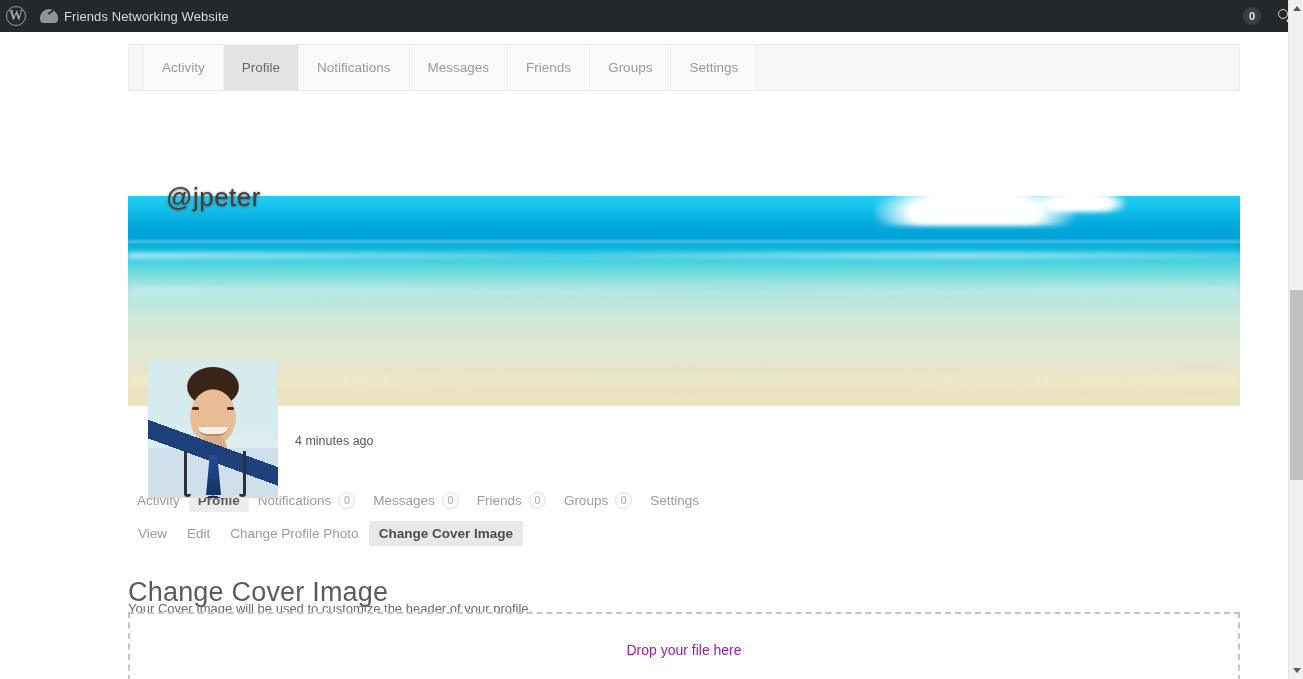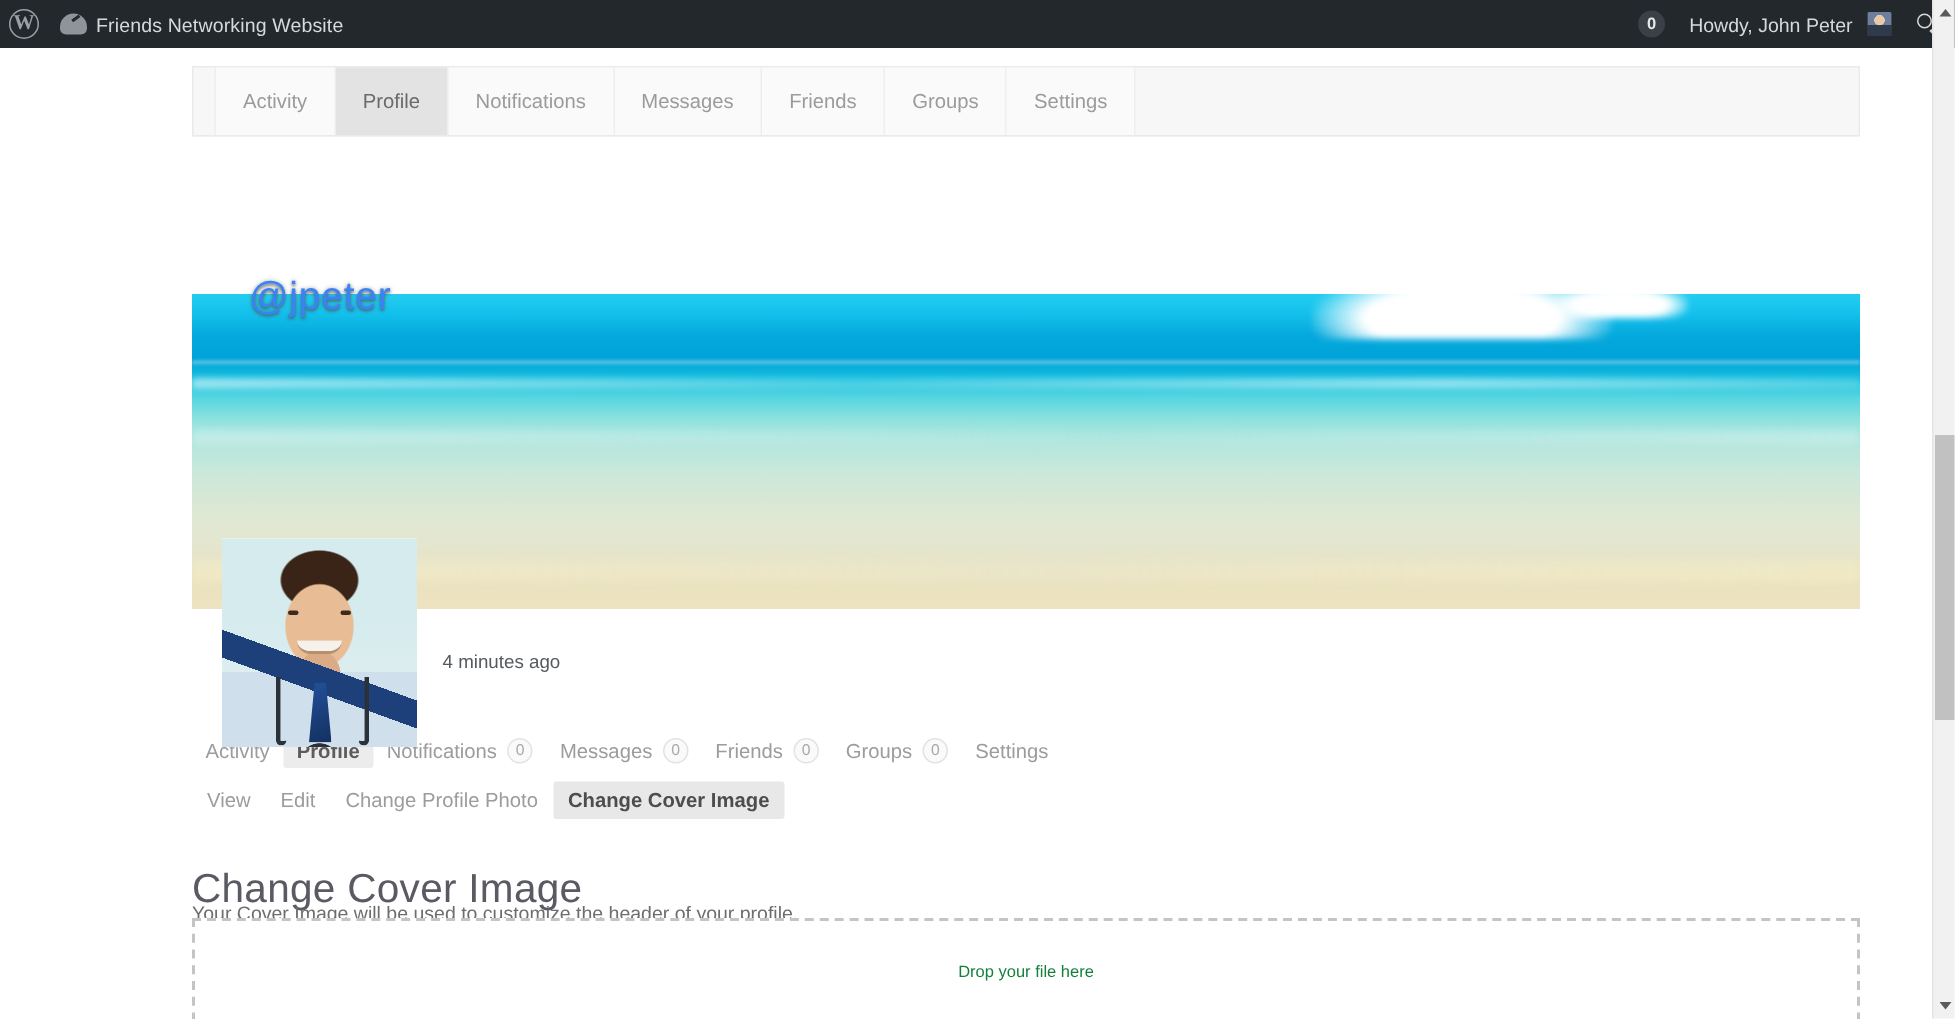--- a/index.html
+++ b/index.html
@@ -178,21 +178,21 @@
   #cover .sandline {
     position: absolute; left: 0; right: 0; top: 178px; height: 14px;
     background: linear-gradient(90deg, rgba(255,244,200,.35), rgba(255,250,225,.12) 50%, rgba(252,242,198,.4));
     filter: blur(3px);
   }
 
   
   #cover-username {
     position: absolute;
     left: 166px; top: 150px;
-    font-size: 26px; color: #3b82f6;
+    font-size: 26px; color: #404040;
     letter-spacing: .5px;
     text-shadow: 0 1px 2px rgba(80,90,90,.75), 0 0 3px rgba(90,100,100,.5);
   }
 
   
   #avatar {
     position: absolute; left: 148px; top: 327px;
     width: 130px; height: 139px;
     background: #ffffff;
     padding: 0;
@@ -298,21 +298,21 @@
 
   
   #dropzone {
     top: 580px; height: 90px;
     border: 2px dashed #c4c4c4;
     background: #ffffff;
     display: flex; align-items: flex-start; justify-content: center;
   }
   #dropzone-label {
     margin-top: 28px;
-    font-size: 11px; color: #15803d;
+    font-size: 14px; color: #a21caf;
   }
 
   
   #scrollbar {
     position: absolute; top: 0; right: 0;
     width: 15px; height: 679px;
     background: #f1f1f1;
     border-left: 1px solid #e4e4e4;
     z-index: 60;
   }
@@ -346,24 +346,20 @@
     <span class="wp-logo-glyph">W</span>
   </a>
   <a class="ab-item" id="ab-site" href="#">
     <span class="dash-glyph"></span>
     <span id="ab-site-name">Friends Networking Website</span>
   </a>
 
   <div id="adminbar-right">
     <a class="ab-item" href="#">
       <span class="ab-count-badge">0</span>
-    </a>
-    <a class="ab-item" href="#">
-      <span id="ab-howdy">Howdy, John Peter</span>
-      <span class="ab-avatar"></span>
     </a>
     <a class="ab-item" href="#">
       <span class="search-glyph">
           <i></i>
           <b></b>
         </span>
     </a>
   </div>
 </div>
 

